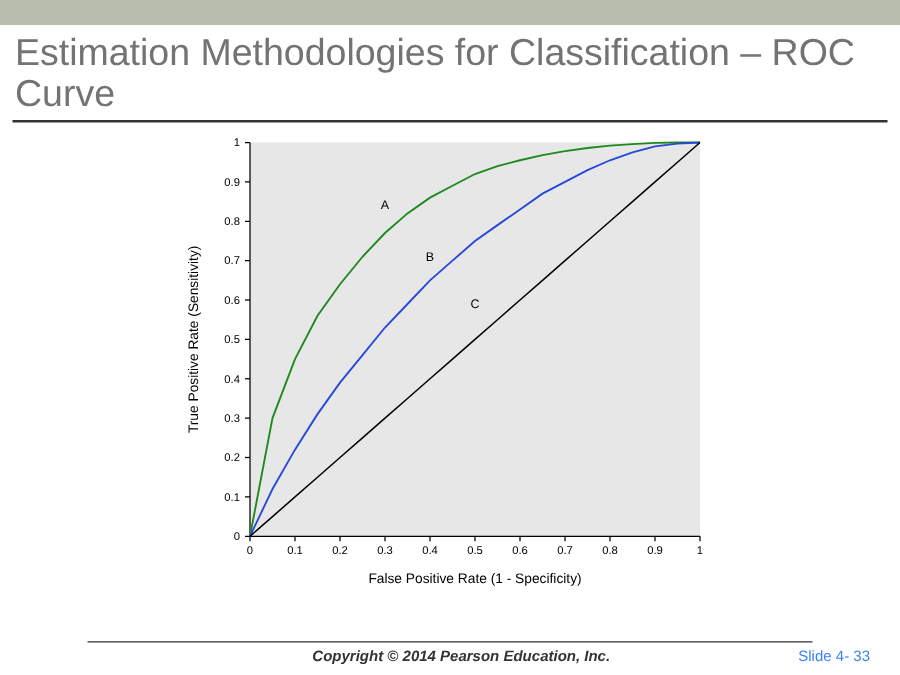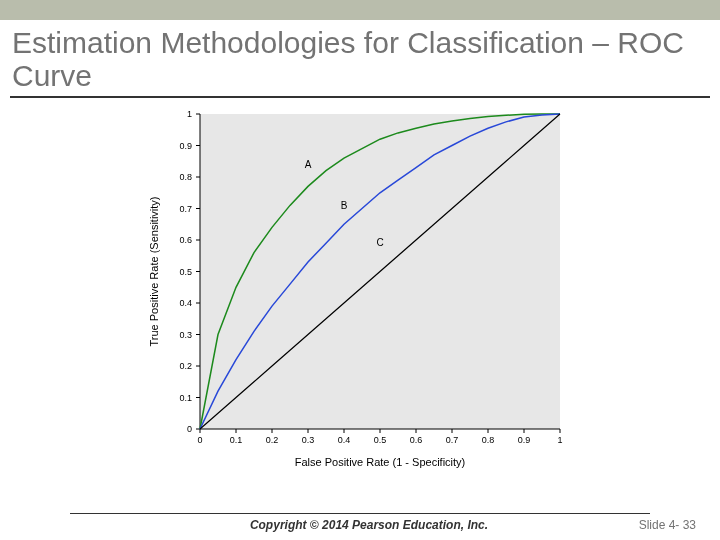--- a/index.html
+++ b/index.html
@@ -62,21 +62,21 @@
     font-style: italic;
     font-weight: bold;
     color: #333;
     margin-left: 18px;
   }
   .slide-num {
     position: absolute;
     right: 24px;
     bottom: 0;
     font-size: 12px;
-    color: #737373;
+    color: #3b82f6;
   }
 </style>
 </head>
 <body>
 
 <div class="top-band"></div>
 
 <div class="title">Estimation Methodologies for Classification – ROC Curve</div>
 <hr class="title-rule">
 

